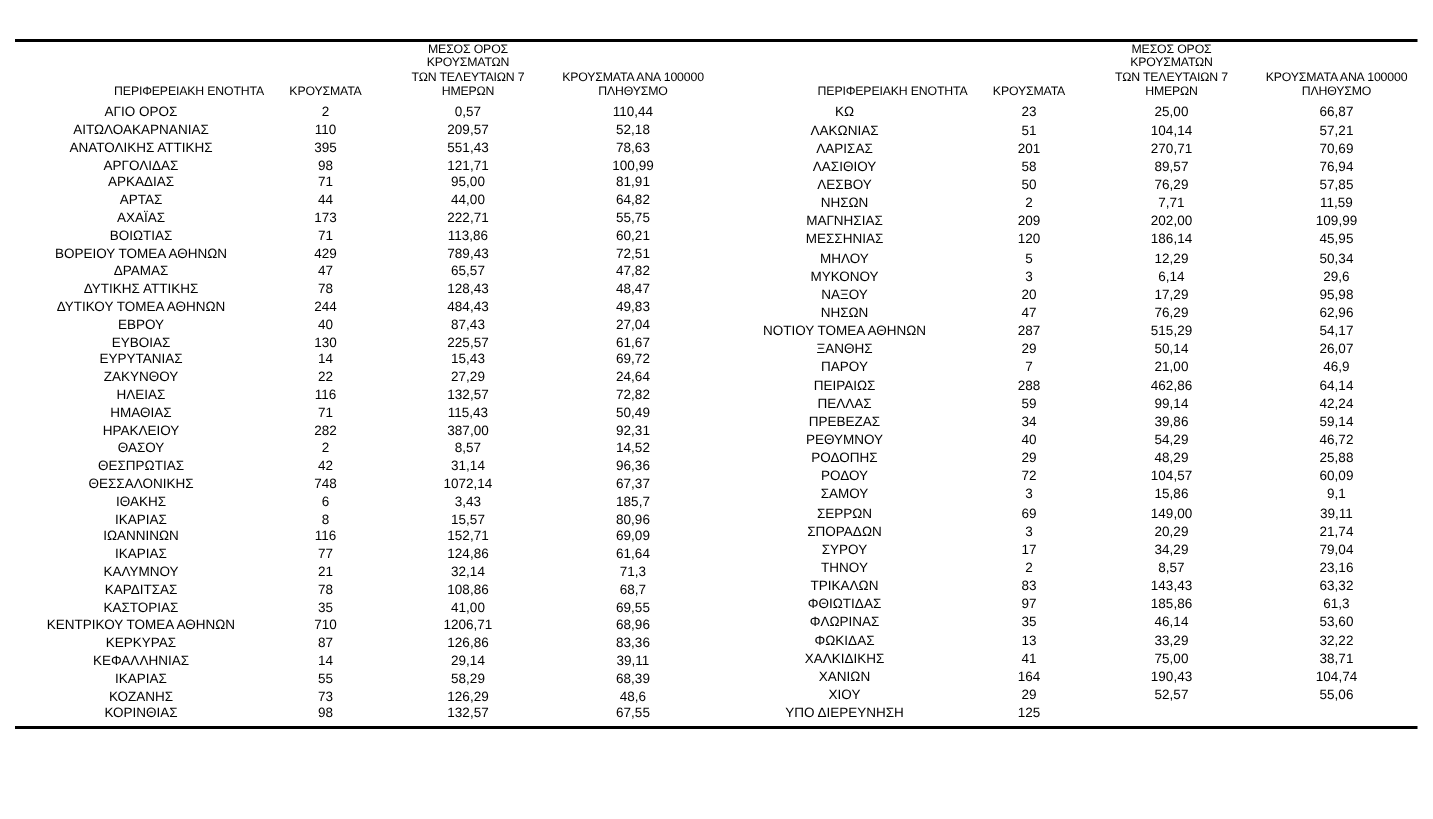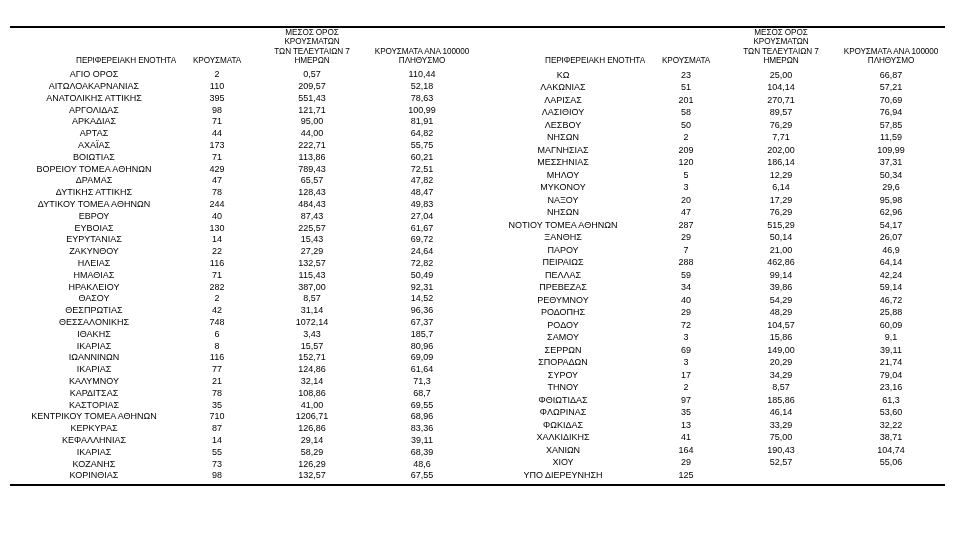--- a/index.html
+++ b/index.html
@@ -377,21 +377,21 @@
           <tr>
             <td class="name">ΜΑΓΝΗΣΙΑΣ</td>
             <td class="num">209</td>
             <td class="num">202,00</td>
             <td class="num">109,99</td>
           </tr>
           <tr>
             <td class="name">ΜΕΣΣΗΝΙΑΣ</td>
             <td class="num">120</td>
             <td class="num">186,14</td>
-            <td class="num">37,31</td>
+            <td class="num">45,95</td>
           </tr>
           <tr>
             <td class="name">ΜΗΛΟΥ</td>
             <td class="num">5</td>
             <td class="num">12,29</td>
             <td class="num">50,34</td>
           </tr>
           <tr>
             <td class="name">ΜΥΚΟΝΟΥ</td>
             <td class="num">3</td>
@@ -488,20 +488,26 @@
             <td class="num">34,29</td>
             <td class="num">79,04</td>
           </tr>
           <tr>
             <td class="name">ΤΗΝΟΥ</td>
             <td class="num">2</td>
             <td class="num">8,57</td>
             <td class="num">23,16</td>
           </tr>
           <tr>
+            <td class="name">ΤΡΙΚΑΛΩΝ</td>
+            <td class="num">83</td>
+            <td class="num">143,43</td>
+            <td class="num">63,32</td>
+          </tr>
+          <tr>
             <td class="name">ΦΘΙΩΤΙΔΑΣ</td>
             <td class="num">97</td>
             <td class="num">185,86</td>
             <td class="num">61,3</td>
           </tr>
           <tr>
             <td class="name">ΦΛΩΡΙΝΑΣ</td>
             <td class="num">35</td>
             <td class="num">46,14</td>
             <td class="num">53,60</td>

